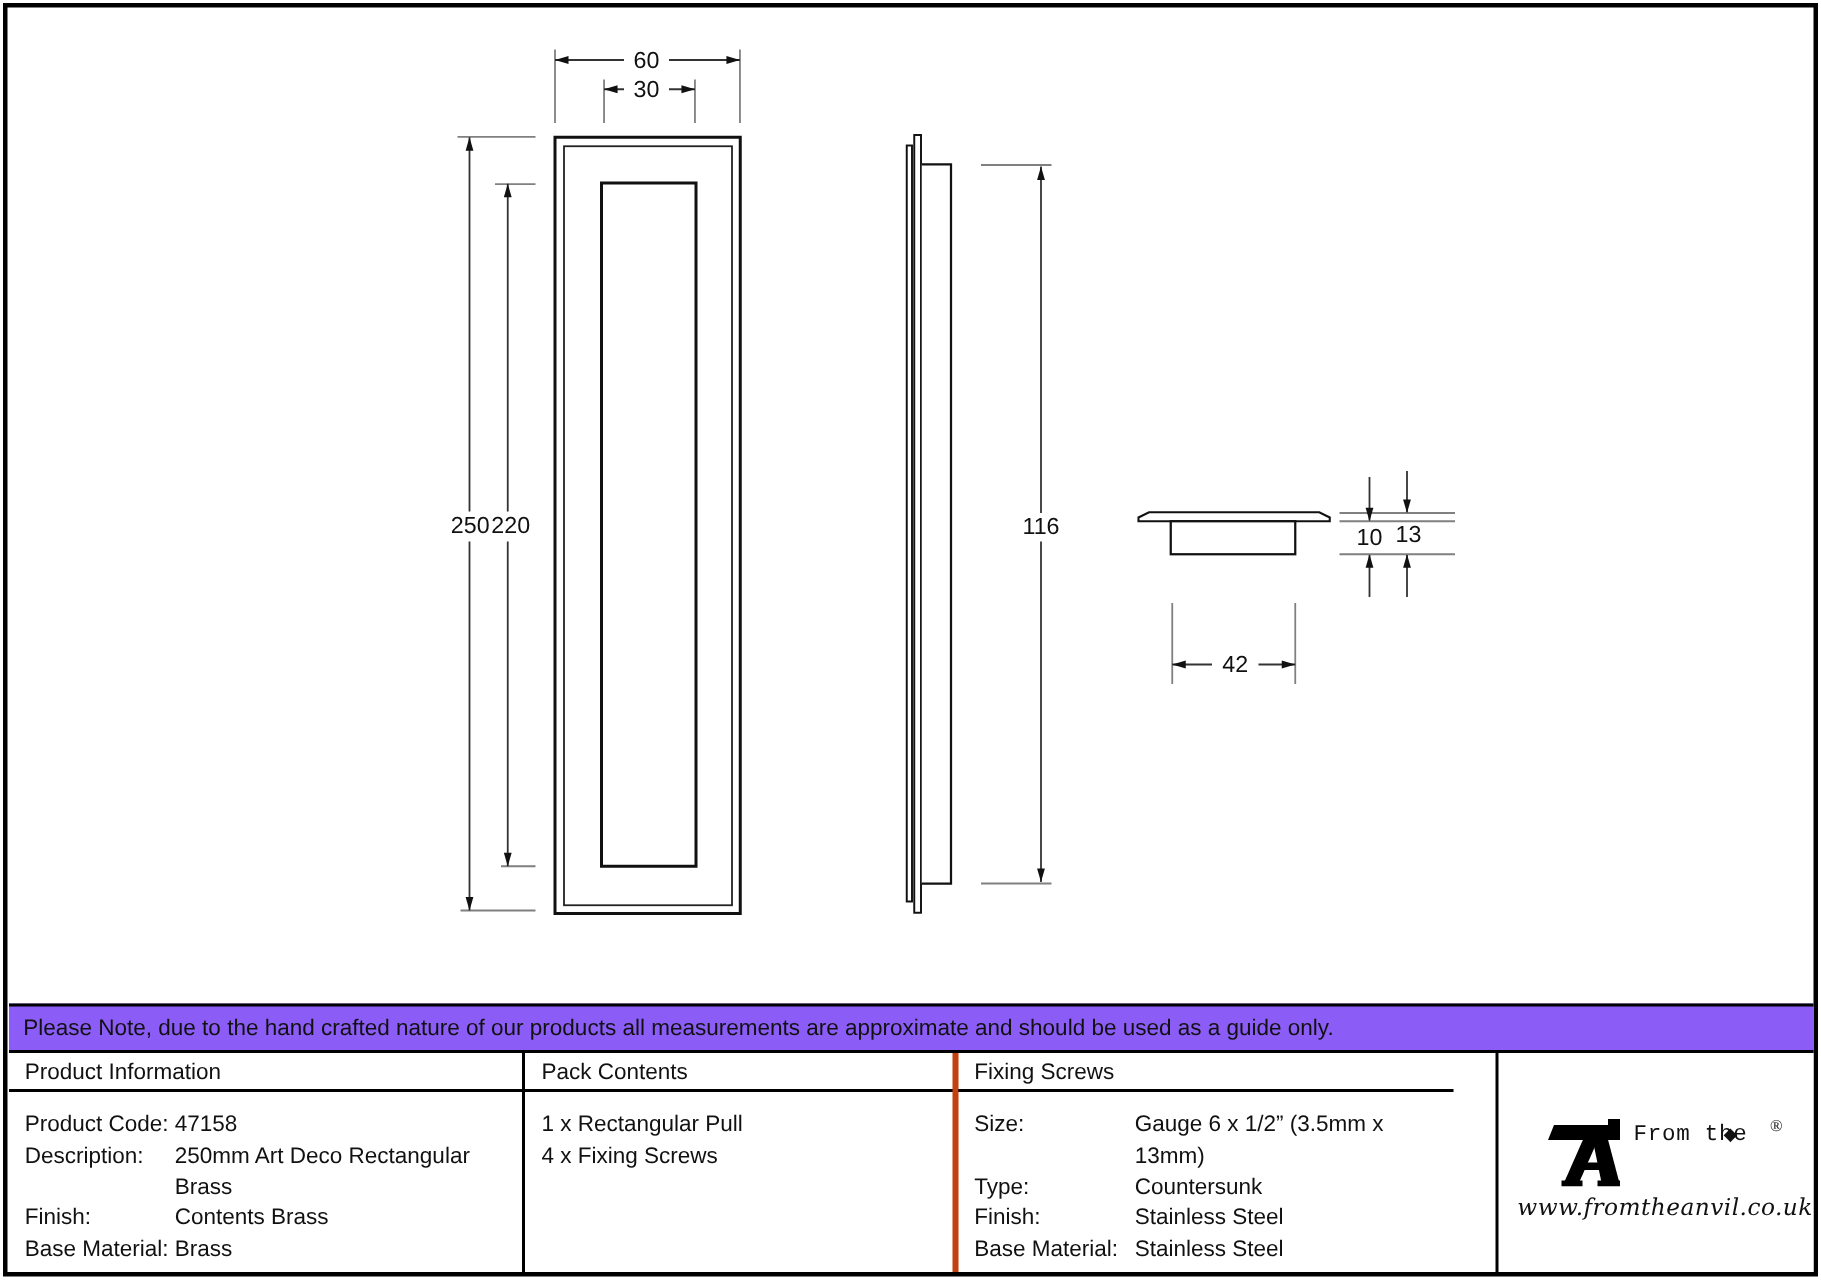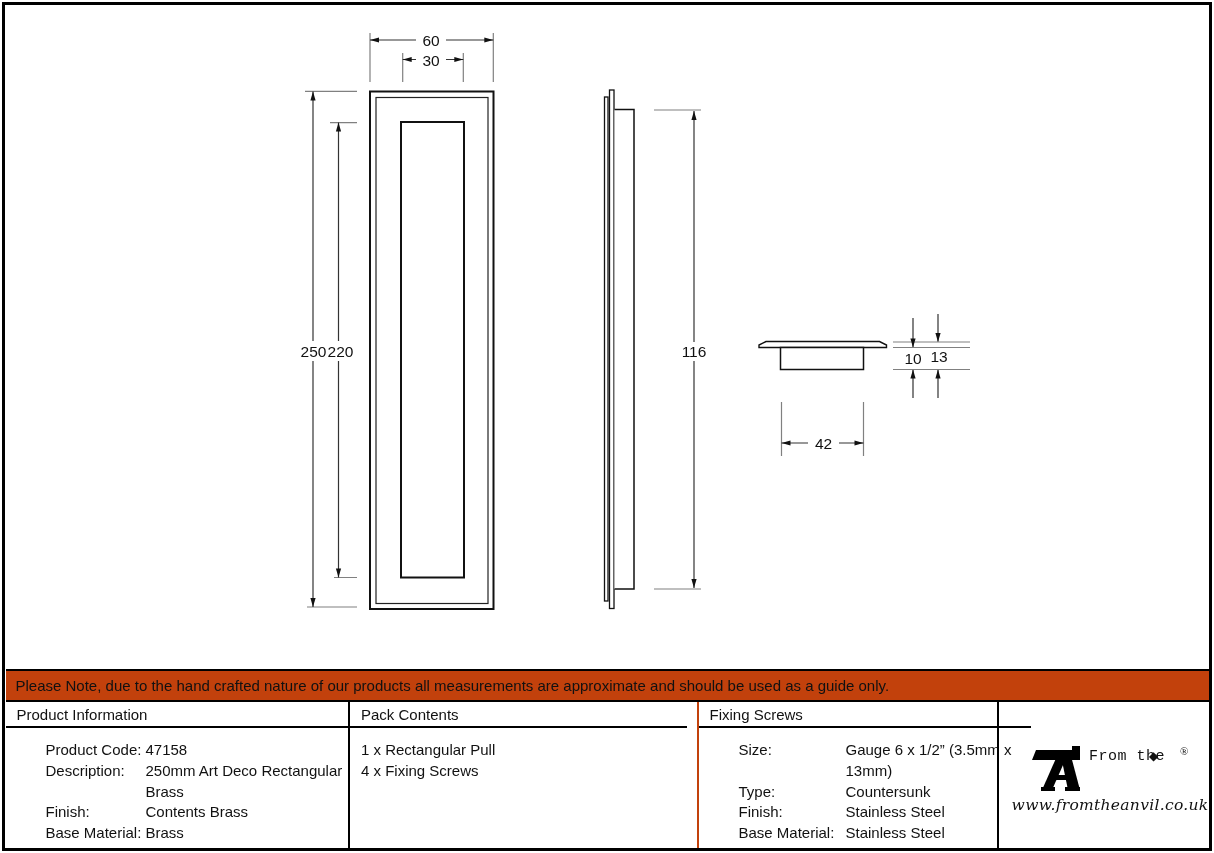--- a/index.html
+++ b/index.html
@@ -5,34 +5,34 @@
   html,body{margin:0;padding:0;background:#fff;}
   .page{position:relative;width:1214px;height:853px;background:#fff;overflow:hidden;
         font-family:"Liberation Sans",sans-serif;color:#111;}
   .frame{position:absolute;inset:2px;border:3.5px solid #000;pointer-events:none;}
   svg.drawing{position:absolute;left:0;top:0;width:1214px;height:853px;}
   .dim-label{font-family:"Liberation Sans",sans-serif;font-size:15.5px;fill:#111;}
 
   
   .note-row{position:absolute;left:5.5px;right:5.5px;top:669px;height:33px;box-sizing:border-box;
             border-top:2px solid #000;border-bottom:2.5px solid #000;display:flex;align-items:center;
-            padding-left:10px;font-size:15px;background:#c2410c;}
+            padding-left:10px;font-size:15px;background:#8b5cf6;}
 
   
   .spec-table{position:absolute;left:5.5px;right:5.5px;top:702px;bottom:5.5px;background:#fff;}
   .col{position:absolute;top:0;bottom:0;box-sizing:border-box;}
   .col-product{left:0;width:342.5px;}
   .col-pack{left:342.5px;width:339px;border-left:2px solid #000;}
-  .col-screws{left:691px;width:334px;border-left:2px solid #c2410c;}
+  .col-screws{left:629px;width:334px;border-left:4px solid #c2410c;}
   .col-logo{left:991.5px;right:0;border-left:2px solid #000;}
   .col-header{height:24px;border-bottom:2px solid #000;display:flex;align-items:center;
               padding-left:11px;font-size:15px;text-align:center;}
   .col-body{padding:12px 0 0 11px;font-size:15px;}
   .spec-row{display:flex;line-height:20.8px;}
-  .spec-label{width:100px;flex:none;margin-left:29px;}
+  .spec-label{width:100px;flex:none;}
   .col-screws .spec-label{width:107px;}
   .pack-line{line-height:20.8px;}
 
   
   .logo-box{position:absolute;inset:0;}
   .anvil-icon{position:absolute;left:33px;top:44px;}
   .from-the{position:absolute;left:90px;top:46px;font-family:Liberation Mono, monospace;
             font-size:15px;letter-spacing:.5px;}
   .anvil-word{position:absolute;left:76px;top:38px;font-family:"Liberation Serif",serif;
               font-size:58px;line-height:58px;letter-spacing:1px;}

